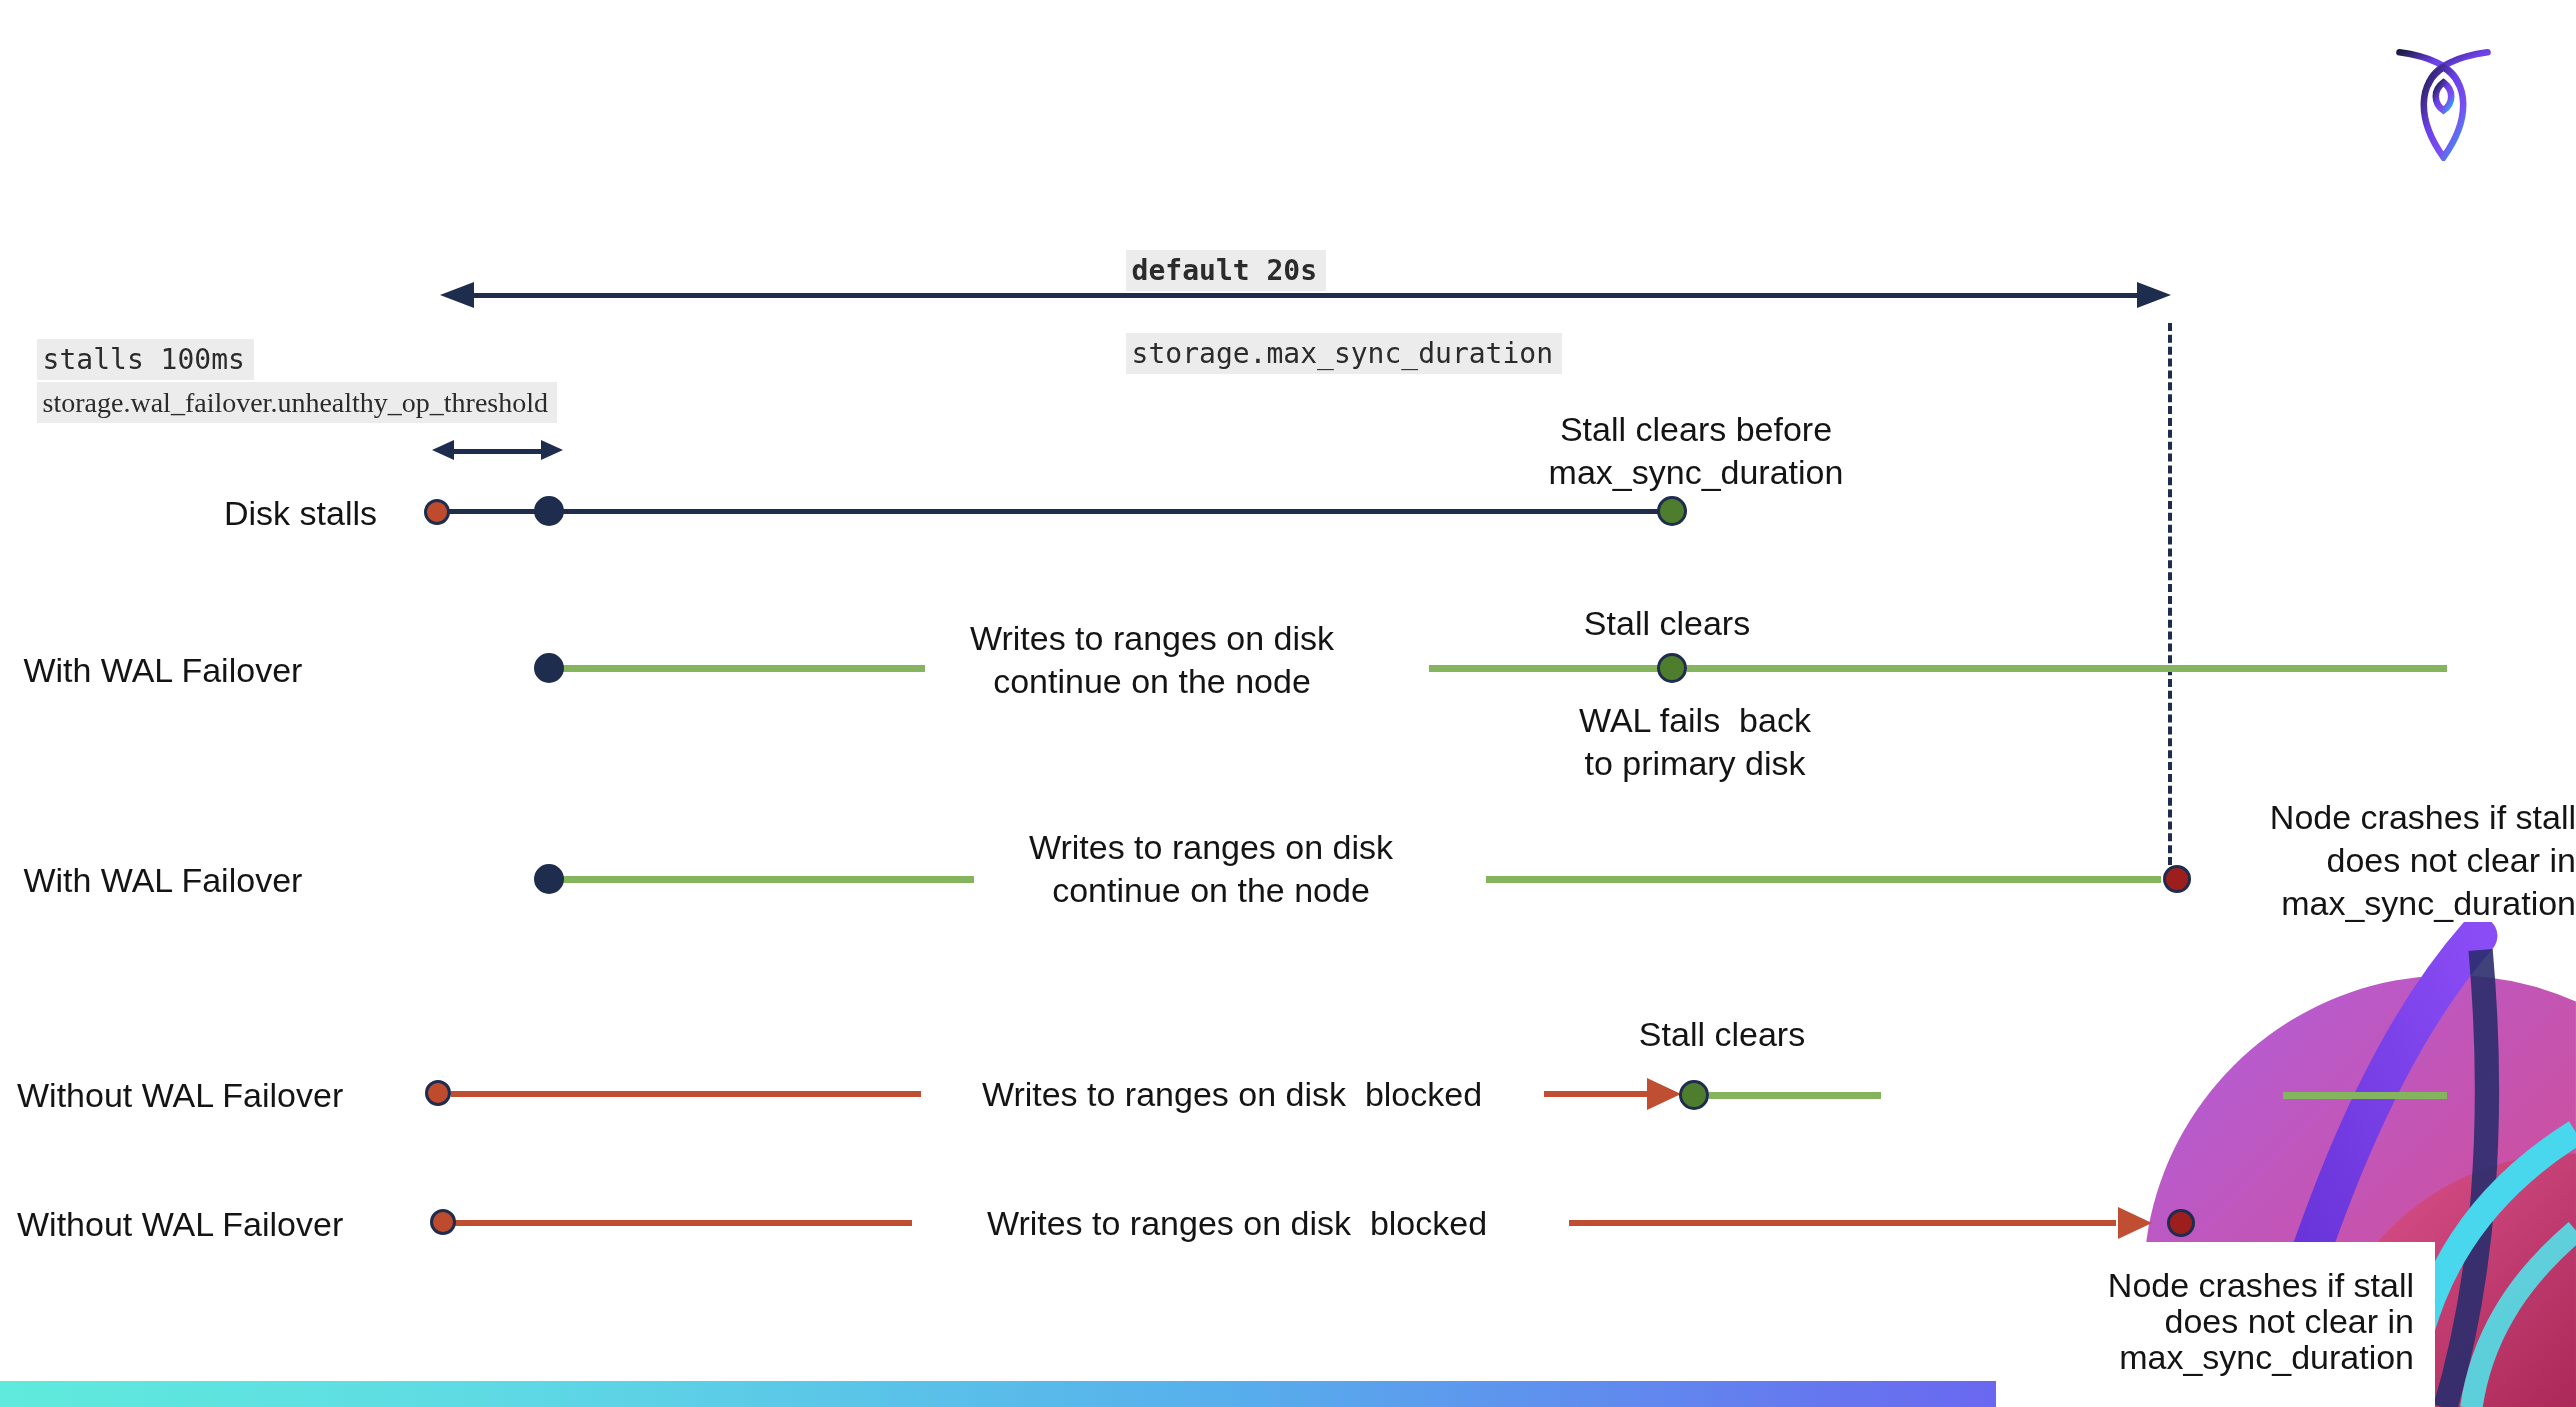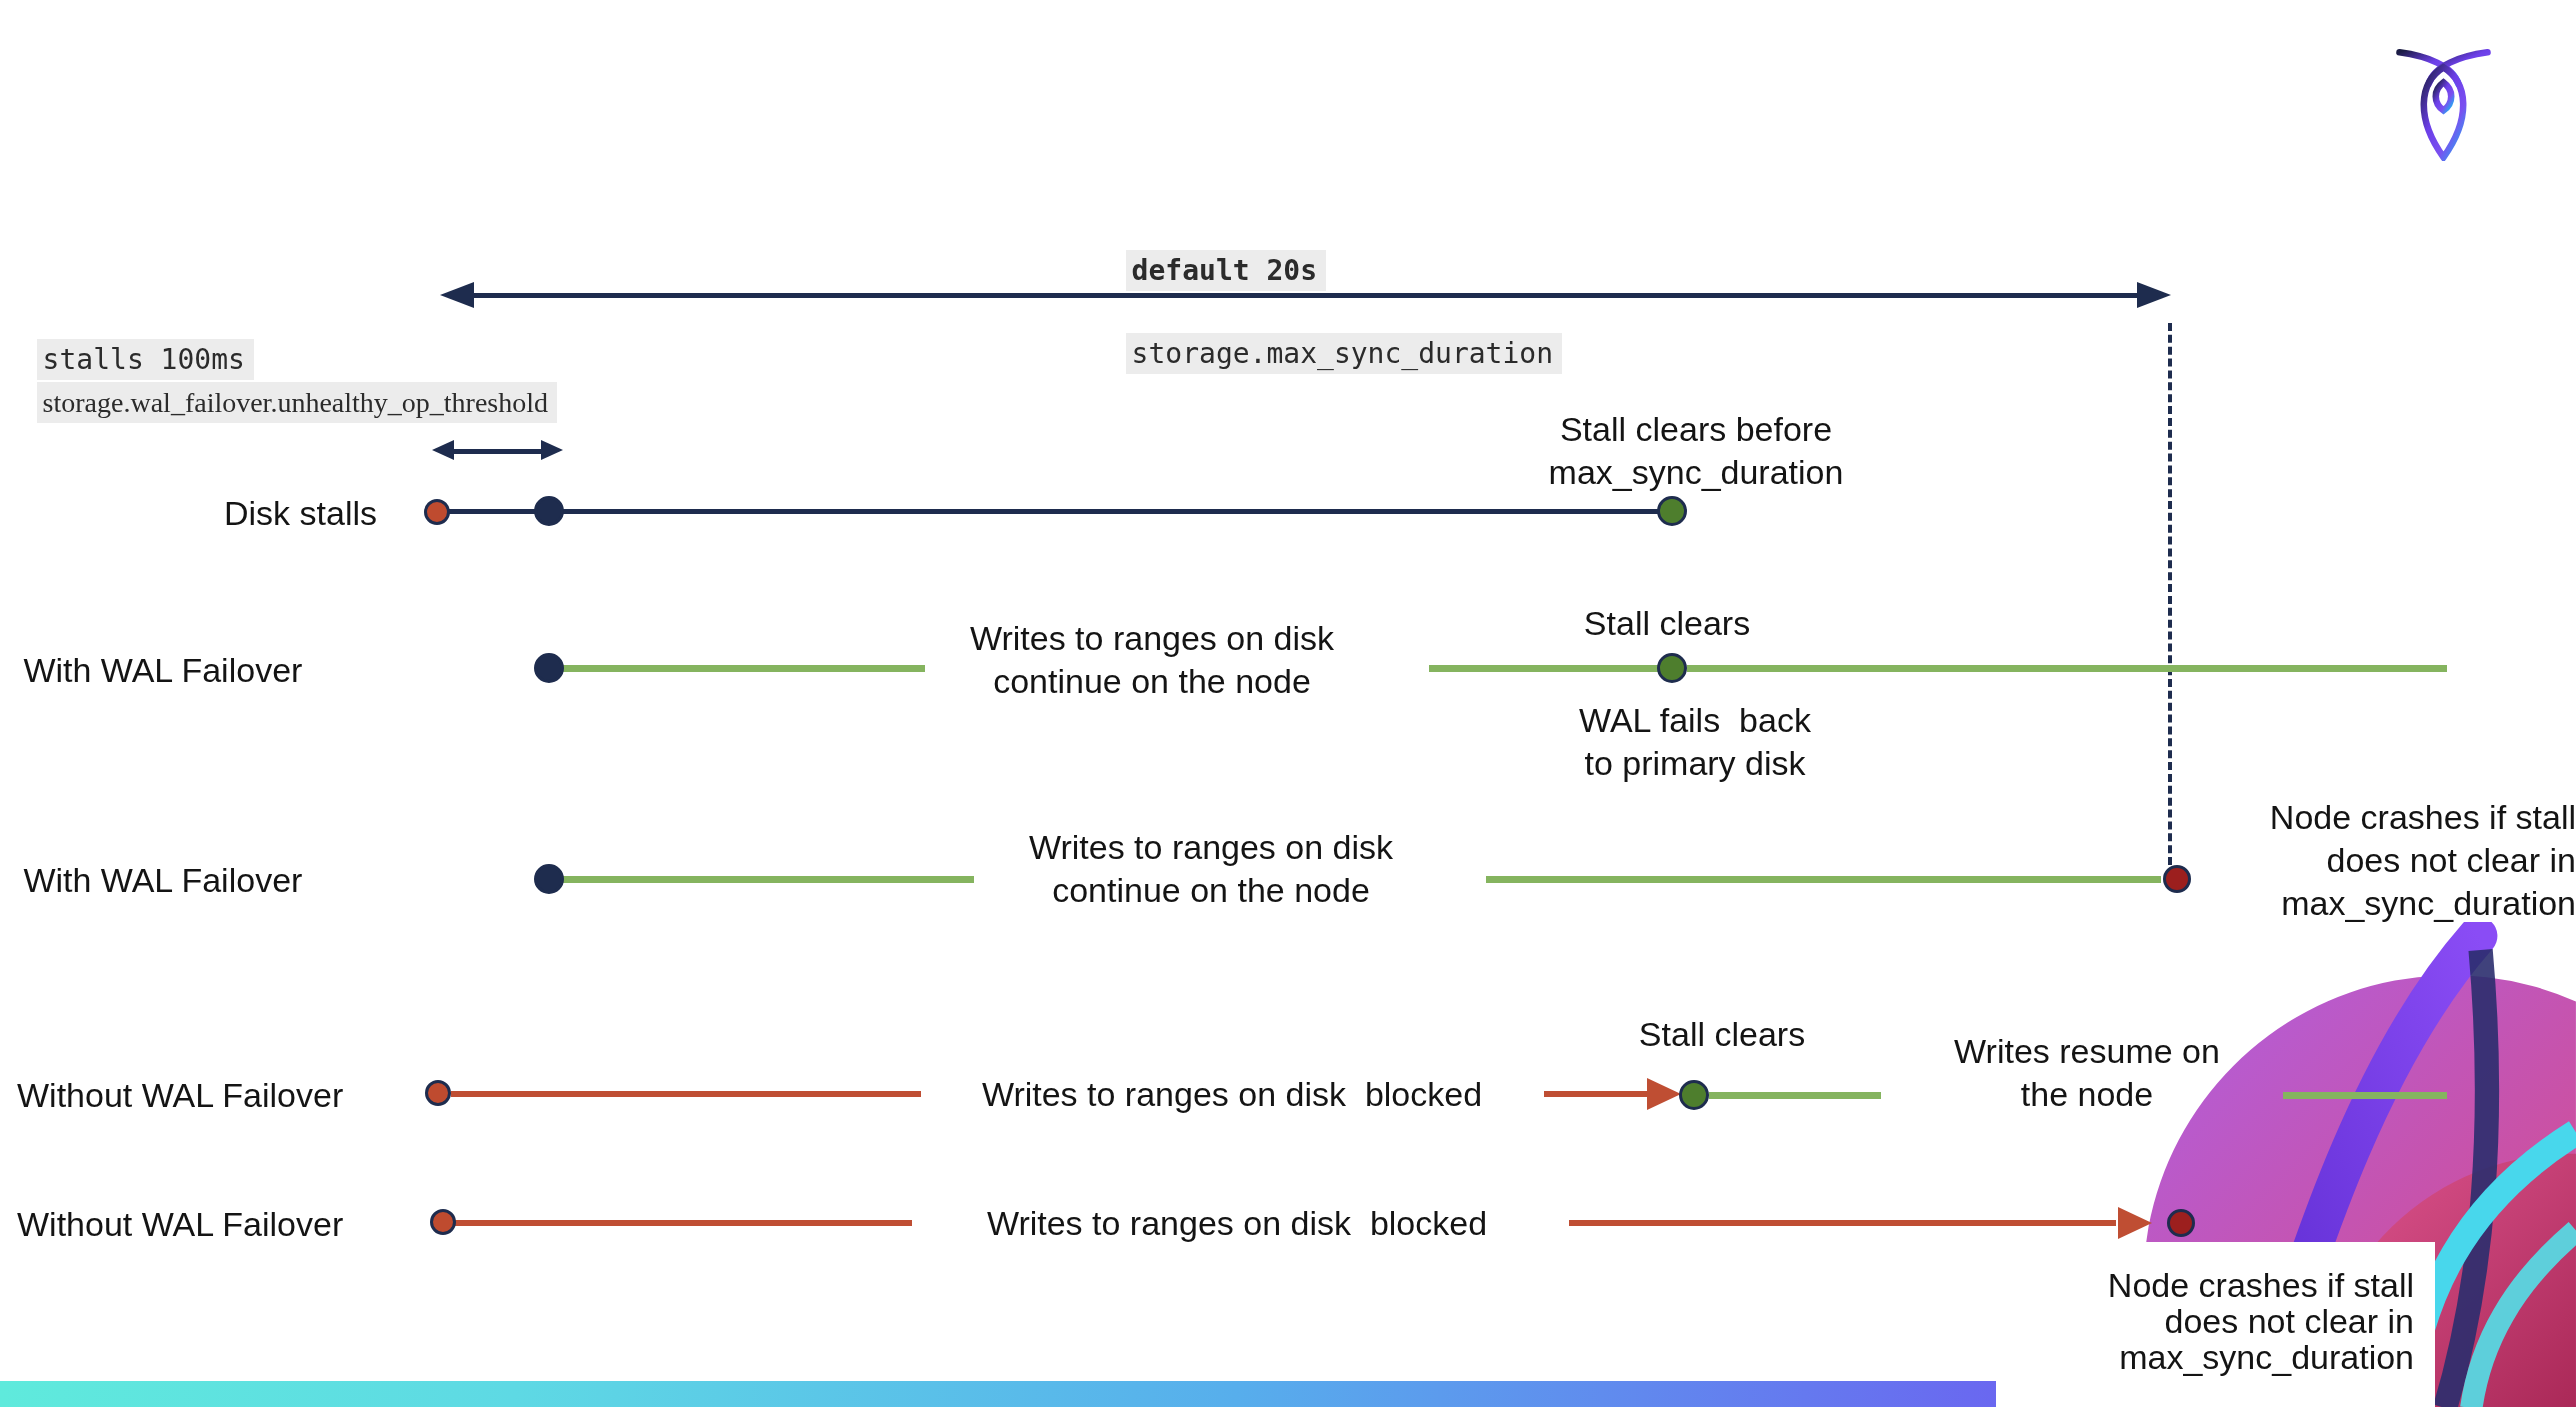--- a/index.html
+++ b/index.html
@@ -149,22 +149,20 @@
   <div class="rowlabel" style="left:17px;top:1095px;">Without WAL Failover</div>
   <div class="line rline" style="left:451px;top:1091px;width:470px;"></div>
   <div class="line rline" style="left:1544px;top:1091px;width:105px;"></div>
   <div class="tri rr" style="left:1647px;top:1078px;"></div>
   <div class="line gline" style="left:1709px;top:1092px;width:172px;"></div>
   <div class="line gline" style="left:2283px;top:1092px;width:164px;"></div>
   <div class="dot red" style="left:425px;top:1080px;width:26px;height:26px;"></div>
   <div class="dot green" style="left:1679px;top:1080px;width:30px;height:30px;"></div>
   <div class="callout" style="left:1232px;top:1094px;">Writes to ranges on disk&nbsp; blocked</div>
   <div class="callout" style="left:1722px;top:1034px;">Stall clears</div>
-  <div class="callout" style="left:2087px;top:1073px;">Writes resume on
-the node</div>
 
   <div class="rowlabel" style="left:17px;top:1224px;">Without WAL Failover</div>
   <div class="line rline" style="left:455px;top:1220px;width:457px;"></div>
   <div class="line rline" style="left:1569px;top:1220px;width:547px;"></div>
   <div class="tri rr" style="left:2118px;top:1207px;"></div>
   <div class="dot red" style="left:430px;top:1209px;width:26px;height:26px;"></div>
   <div class="dot darkred" style="left:2167px;top:1209px;width:28px;height:28px;"></div>
   <div class="callout" style="left:1237px;top:1223px;">Writes to ranges on disk&nbsp; blocked</div>
 
   <div class="whitebox" style="left:1996px;top:1242px;width:439px;height:168px;"></div>

